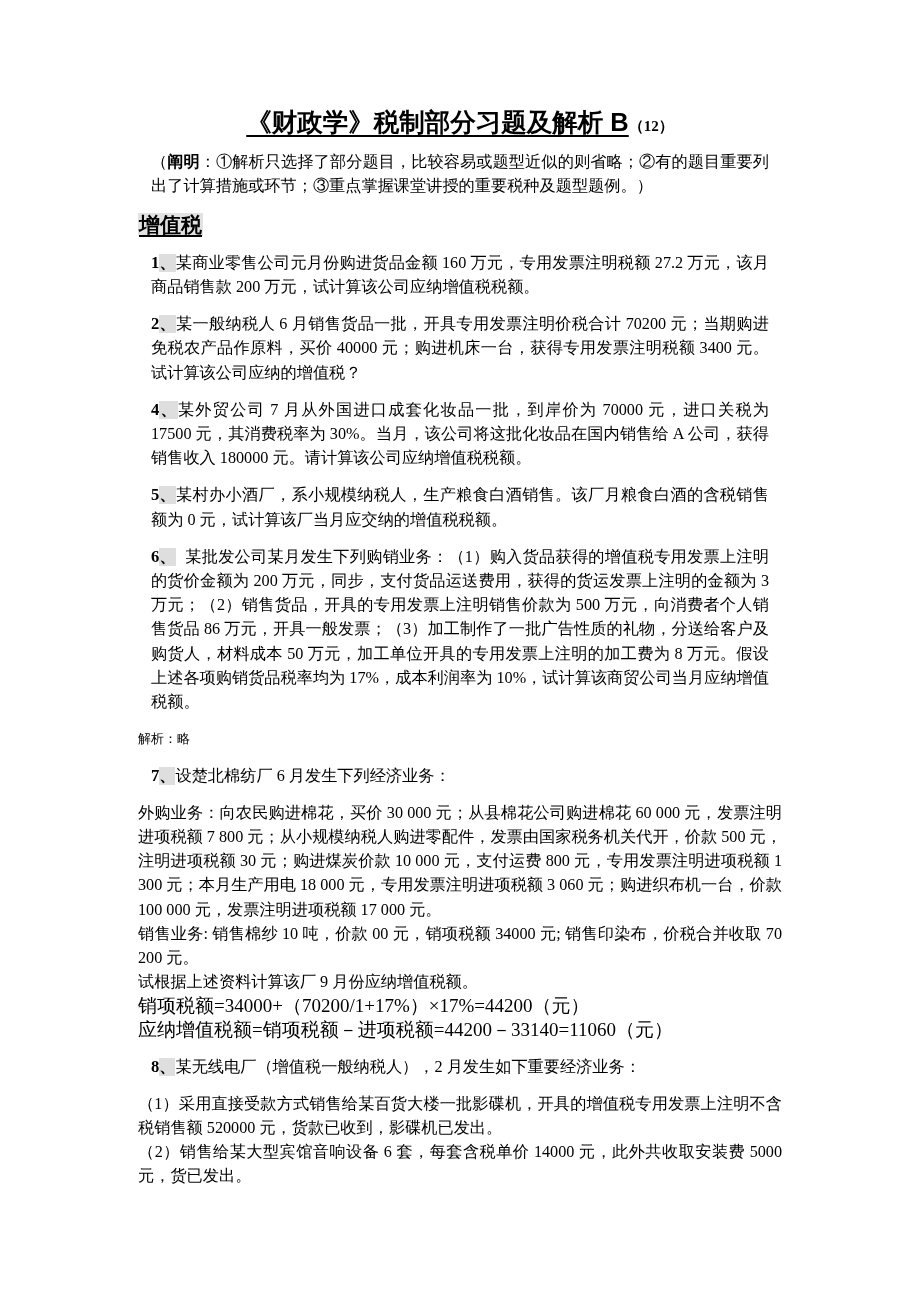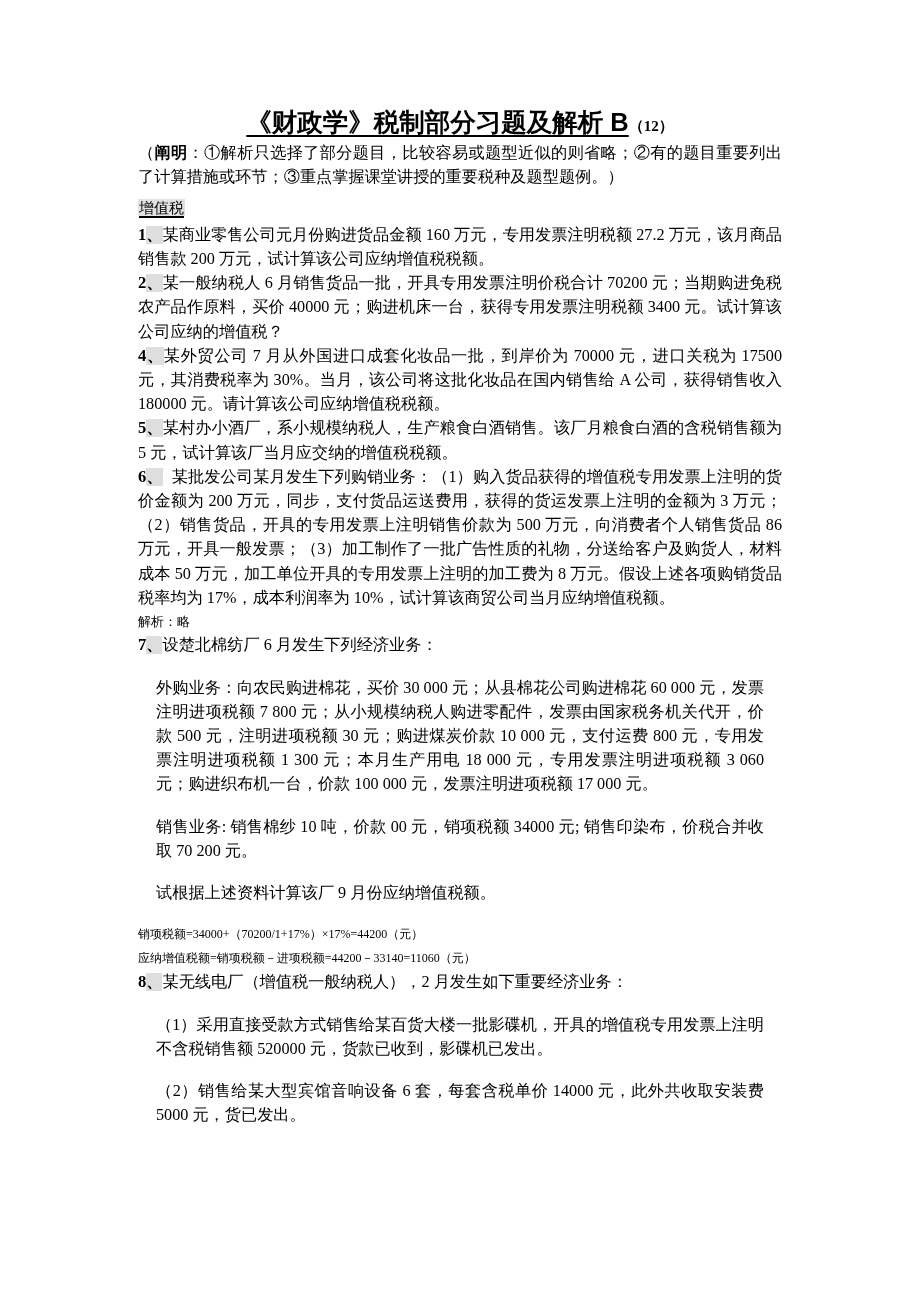--- a/index.html
+++ b/index.html
@@ -42,39 +42,39 @@
     text-decoration-thickness: 1.6px;
   }
   .doc-title .t-paren {
     font-family: "Liberation Serif", serif;
     font-weight: bold;
     font-size: 15px;
   }
 
   
   p.para {
-    margin: 0;
+    margin: 13px;
     font-size: 16.2px;
     line-height: 24.2px;
     text-align: justify;
     text-justify: inter-ideograph;
     letter-spacing: 0px;
   }
   p.note {
     font-size: 16.2px;
     line-height: 24.6px;
   }
   p.note .b { font-weight: bold; }
 
   
   .section-head {
     margin: 5px 0 2px 0;
-    font-size: 15px;
+    font-size: 21px;
     line-height: 26px;
-    font-weight: normal;
+    font-weight: bold;
     font-family: "Liberation Sans", "DejaVu Sans", sans-serif;
   }
   .section-head .hl {
     background: #e2e2e2;
     text-decoration: underline;
     text-underline-offset: 3px;
     text-decoration-thickness: 1.6px;
     padding: 0 1px;
   }
 
@@ -85,34 +85,34 @@
     font-size: 16.6px;
   }
   .qmark {
     font-weight: bold;
     background: #dedede;
     font-size: 16.2px;
   }
   .indent-gap { display: inline-block; width: 9px; }
 
   .sub-line {
-    margin: 18px;
+    margin: 0;
     font-size: 16.2px;
     line-height: 24.2px;
     text-align: justify;
     text-justify: inter-ideograph;
   }
   .solve-line {
     margin: 0;
     font-size: 13px;
     line-height: 23.4px;
   }
   .calc-line {
     margin: 0;
-    font-size: 12px;
+    font-size: 19px;
     line-height: 23.6px;
   }
 </style>
 </head>
 <body>
 
 <div id="page">
   <div id="doc-body">
 
     <h1 class="doc-title"><span class="t-underline">《财政学》税制部分习题及解析 B</span><span class="t-paren">（12）</span></h1>
@@ -121,21 +121,21 @@
 
     <div class="section-head"><span class="hl">增值税</span></div>
 
     <p class="para"><span class="qnum">1</span><span class="qmark">、</span><span>某商业零售公司元月份购进货品金额 160 万元，专用发票注明税额 27.2 万元，该月商品销售款 200 万元，试计算该公司应纳增值税税额。</span></p>
 
     <p class="para"><span class="qnum">2</span><span class="qmark">、</span><span>某一般纳税人 6 月销售货品一批，开具专用发票注明价税合计 70200 元；当期购进免税农产品作原料，买价 40000 元；购进机床一台，获得专用发票注明税额 3400 元。试计算该公司应纳的增值税？</span></p>
 
 
     <p class="para"><span class="qnum">4</span><span class="qmark">、</span><span>某外贸公司 7 月从外国进口成套化妆品一批，到岸价为 70000 元，进口关税为 17500 元，其消费税率为 30%。当月，该公司将这批化妆品在国内销售给 A 公司，获得销售收入 180000 元。请计算该公司应纳增值税税额。</span></p>
 
-    <p class="para"><span class="qnum">5</span><span class="qmark">、</span><span>某村办小酒厂，系小规模纳税人，生产粮食白酒销售。该厂月粮食白酒的含税销售额为 5 元，试计算该厂当月应交纳的增值税税额。</span></p>
+    <p class="para"><span class="qnum">5</span><span class="qmark">、</span><span>某村办小酒厂，系小规模纳税人，生产粮食白酒销售。该厂月粮食白酒的含税销售额为 0 元，试计算该厂当月应交纳的增值税税额。</span></p>
 
     <p class="para"><span class="qnum">6</span><span class="qmark">、</span><span class="indent-gap"></span><span>某批发公司某月发生下列购销业务：（1）购入货品获得的增值税专用发票上注明的货价金额为 200 万元，同步，支付货品运送费用，获得的货运发票上注明的金额为 3 万元；（2）销售货品，开具的专用发票上注明销售价款为 500 万元，向消费者个人销售货品 86 万元，开具一般发票；（3）加工制作了一批广告性质的礼物，分送给客户及购货人，材料成本 50 万元，加工单位开具的专用发票上注明的加工费为 8 万元。假设上述各项购销货品税率均为 17%，成本利润率为 10%，试计算该商贸公司当月应纳增值税额。</span></p>
 
     <p class="solve-line">解析：略</p>
 
     <p class="para"><span class="qnum">7</span><span class="qmark">、</span><span>设楚北棉纺厂 6 月发生下列经济业务：</span></p>
 
     <p class="sub-line">外购业务：向农民购进棉花，买价 30 000 元；从县棉花公司购进棉花 60 000 元，发票注明进项税额 7 800 元；从小规模纳税人购进零配件，发票由国家税务机关代开，价款 500 元，注明进项税额 30 元；购进煤炭价款 10 000 元，支付运费 800 元，专用发票注明进项税额 1 300 元；本月生产用电 18 000 元，专用发票注明进项税额 3 060 元；购进织布机一台，价款 100 000 元，发票注明进项税额 17 000 元。</p>
     <p class="sub-line">销售业务: 销售棉纱 10 吨，价款 00 元，销项税额 34000 元; 销售印染布，价税合并收取 70 200 元。</p>
     <p class="sub-line">试根据上述资料计算该厂 9 月份应纳增值税额。</p>

